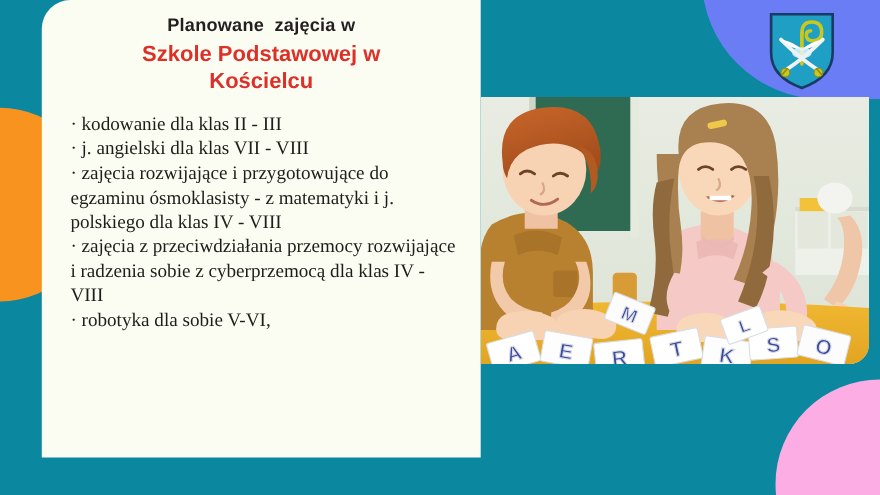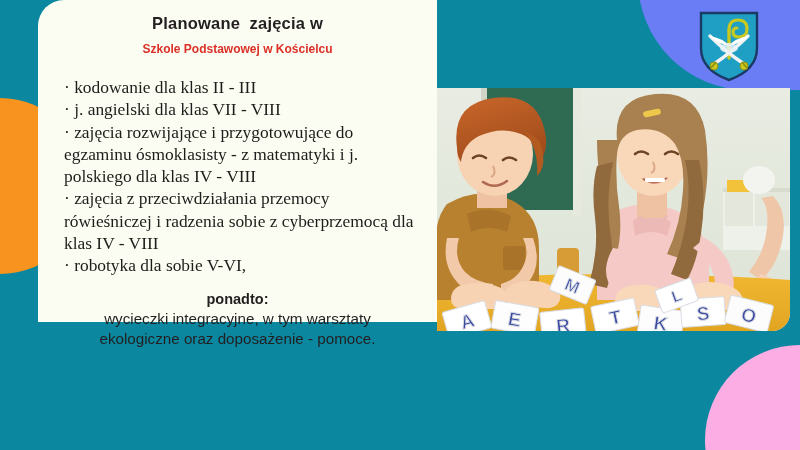--- a/index.html
+++ b/index.html
@@ -63,42 +63,42 @@
     height: 72px;
   }
   #coat-of-arms svg { display:block; width:100%; height:100%; }
 
   
   #card {
     position: absolute;
     left: 38px;
     top: 0;
     width: 399px;
-    height: 322px;
+    height: 416px;
     background: #fbfdf2;
     border-top-left-radius: 26px;
     border-top-right-radius: 0;
     box-sizing: border-box;
     padding: 8px 18px 0 18px;
   }
 
   
   .heading-line1 {
     text-align: center;
     font-weight: bold;
     font-size: 16.5px;
     color: #231f20;
     letter-spacing: 0.2px;
     margin: 6px 0 4px 0;
     white-space: pre;
   }
   .heading-line2 {
     text-align: center;
     font-weight: bold;
-    font-size: 12px;
+    font-size: 20px;
     line-height: 25px;
     color: #dc3028;
     margin: 0 0 2px 0;
     padding: 0 26px;
   }
 
   
   #activity-list {
     margin: 14px 0 0 0;
     padding: 0 2px 0 8px;
@@ -302,23 +302,19 @@
   <div id="card">
 
     <div class="heading-line1">Planowane  zajęcia w</div>
 
     <div class="heading-line2">Szkole Podstawowej w Kościelcu</div>
 
     <ul id="activity-list">
       <li>kodowanie dla klas II - III</li>
       <li>j. angielski dla klas VII - VIII</li>
       <li>zajęcia rozwijające i przygotowujące do egzaminu ósmoklasisty - z matematyki i j. polskiego dla klas IV - VIII</li>
-      <li>zajęcia z przeciwdziałania przemocy rówieśniczej i radzenia sobie z cyberprzemocą dla klas IV - VIII</li>
+      <li>zajęcia z przeciwdziałania przemocy rozwijające i radzenia sobie z cyberprzemocą dla klas IV - VIII</li>
       <li>robotyka dla sobie V-VI,</li>
     </ul>
 
-    <div id="footer">
-      <div id="footer-heading">ponadto:</div>
-      <div id="footer-text">wycieczki integracyjne, w tym warsztaty ekologiczne oraz doposażenie - pomoce.</div>
-    </div>
 
   </div>
 </div>
 
 </body></html>

